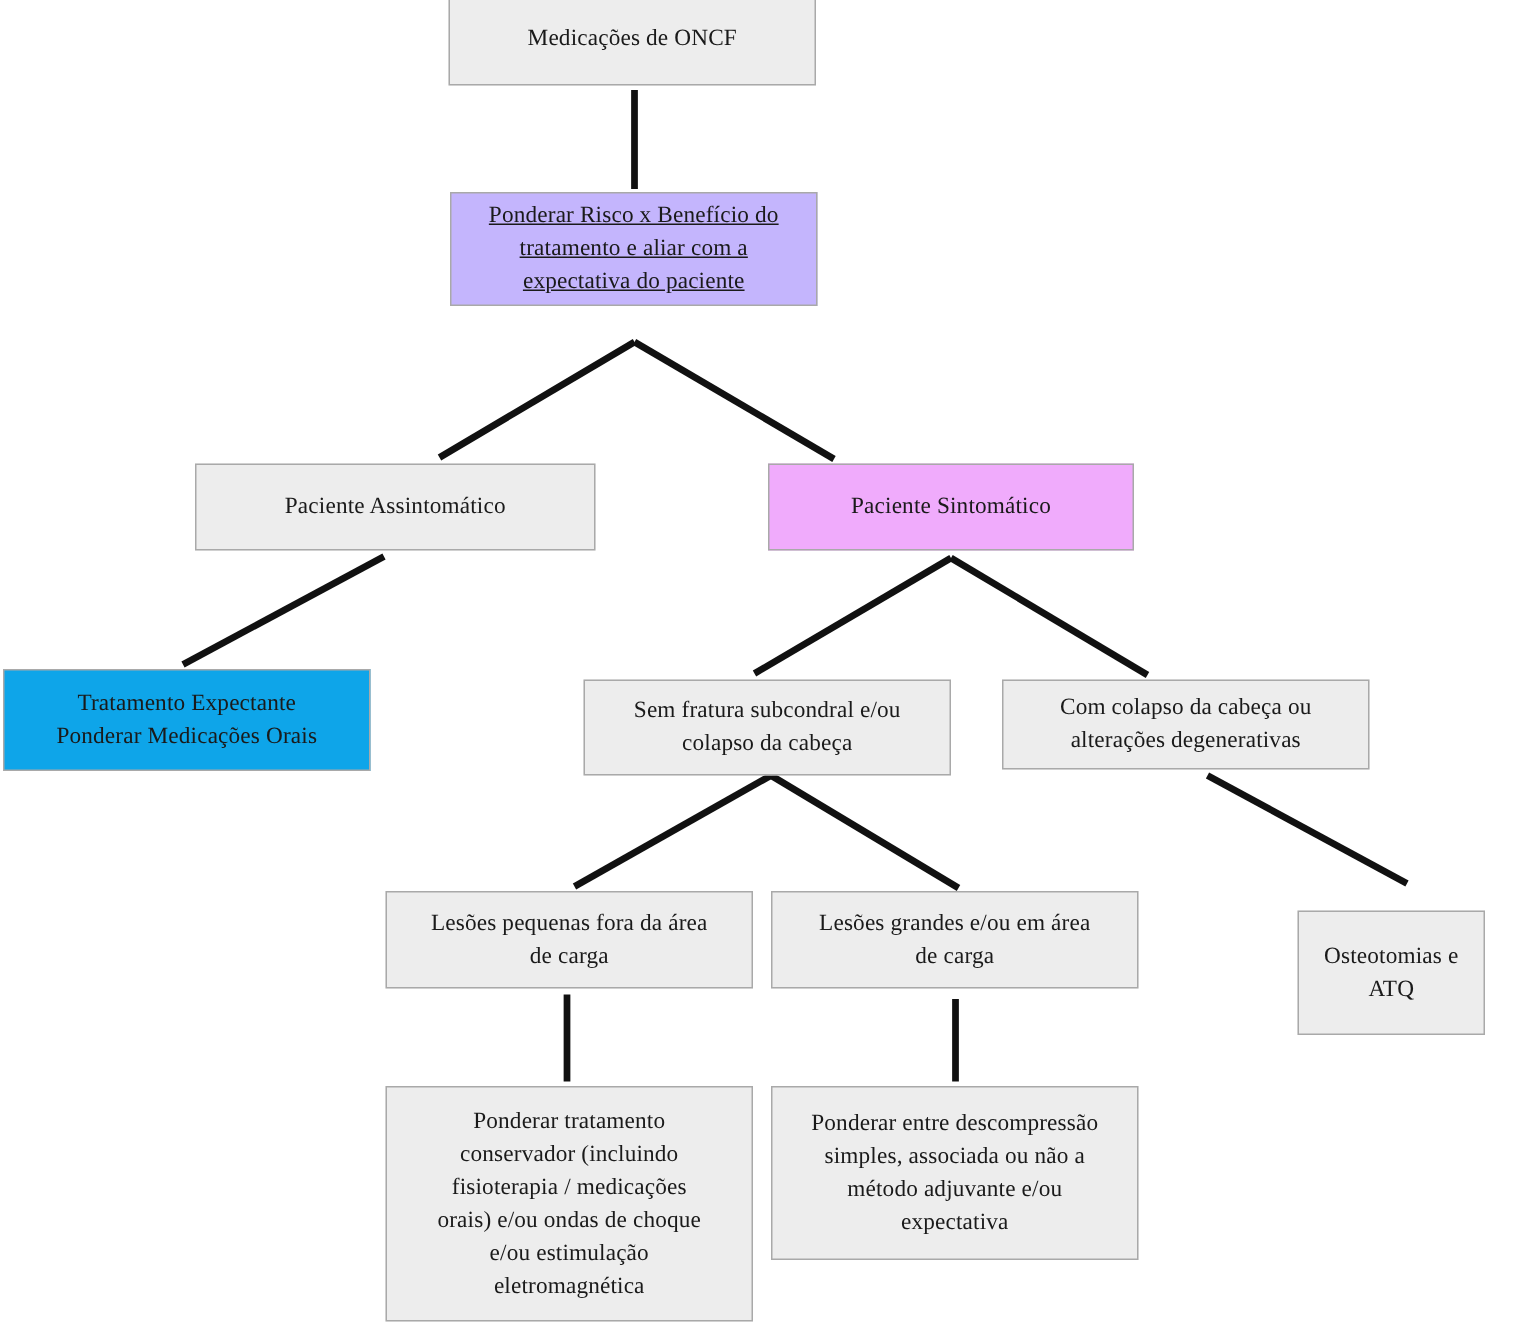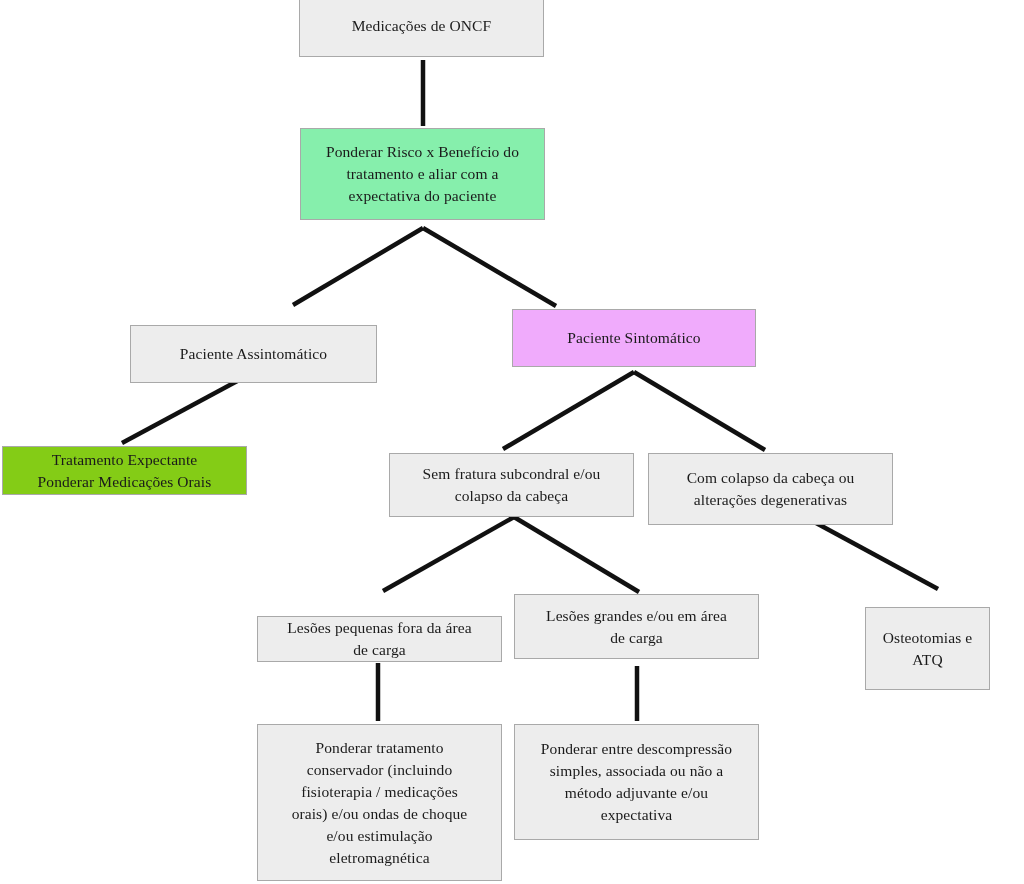--- a/index.html
+++ b/index.html
@@ -57,44 +57,44 @@
       <line x1="805" y1="517" x2="938" y2="589" stroke="#111111" stroke-width="4.5" stroke-linecap="butt"></line>
       <line x1="514" y1="517" x2="383" y2="591" stroke="#111111" stroke-width="4.5" stroke-linecap="butt"></line>
       <line x1="514" y1="517" x2="639" y2="592" stroke="#111111" stroke-width="4.5" stroke-linecap="butt"></line>
       <line x1="378" y1="663" x2="378" y2="721" stroke="#111111" stroke-width="4.5" stroke-linecap="butt"></line>
       <line x1="637" y1="666" x2="637" y2="721" stroke="#111111" stroke-width="4.5" stroke-linecap="butt"></line>
     </svg>
   <div id="nodes">
       <div class="node" style="left: 299px; top: -5px; width: 245px; height: 62px; background: rgb(237, 237, 237); border-color: rgb(169, 169, 169); color: rgb(26, 26, 26);">
         <span>Medicações de ONCF</span>
       </div>
-      <div class="node" style="left: 300px; top: 128px; width: 245px; height: 92px; background: #86efac; border-color: rgb(169, 169, 169); color: rgb(26, 26, 26);">
+      <div class="node" style="left: 300px; top: 128px; width: 245px; height: 76px; background: #c4b5fd; border-color: rgb(169, 169, 169); color: rgb(26, 26, 26); text-decoration: underline;">
         <span>Ponderar Risco x Benefício do
 tratamento e aliar com a
 expectativa do paciente</span>
       </div>
-      <div class="node" style="left: 130px; top: 309px; width: 247px; height: 58px; background: rgb(237, 237, 237); border-color: rgb(169, 169, 169); color: rgb(26, 26, 26); margin-top: 16px;">
+      <div class="node" style="left: 130px; top: 309px; width: 267px; height: 58px; background: rgb(237, 237, 237); border-color: rgb(169, 169, 169); color: rgb(26, 26, 26);">
         <span>Paciente Assintomático</span>
       </div>
       <div class="node" style="left: 512px; top: 309px; width: 244px; height: 58px; background: #f0abfc; border-color: rgb(169, 169, 169); color: rgb(26, 26, 26);">
         <span>Paciente Sintomático</span>
       </div>
-      <div class="node" style="left: 2px; top: 446px; width: 245px; height: 49px; background: #84cc16; border-color: rgb(169, 169, 169); color: rgb(26, 26, 26); text-align: center;">
+      <div class="node" style="left: 2px; top: 446px; width: 245px; height: 68px; background: #0ea5e9; border-color: rgb(169, 169, 169); color: rgb(26, 26, 26); text-align: center;">
         <span>Tratamento Expectante
 Ponderar Medicações Orais</span>
       </div>
       <div class="node" style="left: 389px; top: 453px; width: 245px; height: 64px; background: rgb(237, 237, 237); border-color: rgb(169, 169, 169); color: rgb(26, 26, 26);">
         <span>Sem fratura subcondral e/ou
 colapso da cabeça</span>
       </div>
-      <div class="node" style="left: 648px; top: 453px; width: 245px; height: 72px; background: rgb(237, 237, 237); border-color: rgb(169, 169, 169); color: rgb(26, 26, 26);">
+      <div class="node" style="left: 668px; top: 453px; width: 245px; height: 60px; background: rgb(237, 237, 237); border-color: rgb(169, 169, 169); color: rgb(26, 26, 26);">
         <span>Com colapso da cabeça ou
 alterações degenerativas</span>
       </div>
-      <div class="node" style="left: 257px; top: 616px; width: 245px; height: 46px; background: rgb(237, 237, 237); border-color: rgb(169, 169, 169); color: rgb(26, 26, 26);">
+      <div class="node" style="left: 257px; top: 594px; width: 245px; height: 65px; background: rgb(237, 237, 237); border-color: rgb(169, 169, 169); color: rgb(26, 26, 26);">
         <span>Lesões pequenas fora da área
 de carga</span>
       </div>
       <div class="node" style="left: 514px; top: 594px; width: 245px; height: 65px; background: rgb(237, 237, 237); border-color: rgb(169, 169, 169); color: rgb(26, 26, 26);">
         <span>Lesões grandes e/ou em área
 de carga</span>
       </div>
       <div class="node" style="left: 865px; top: 607px; width: 125px; height: 83px; background: rgb(237, 237, 237); border-color: rgb(169, 169, 169); color: rgb(26, 26, 26);">
         <span>Osteotomias e
 ATQ</span>

